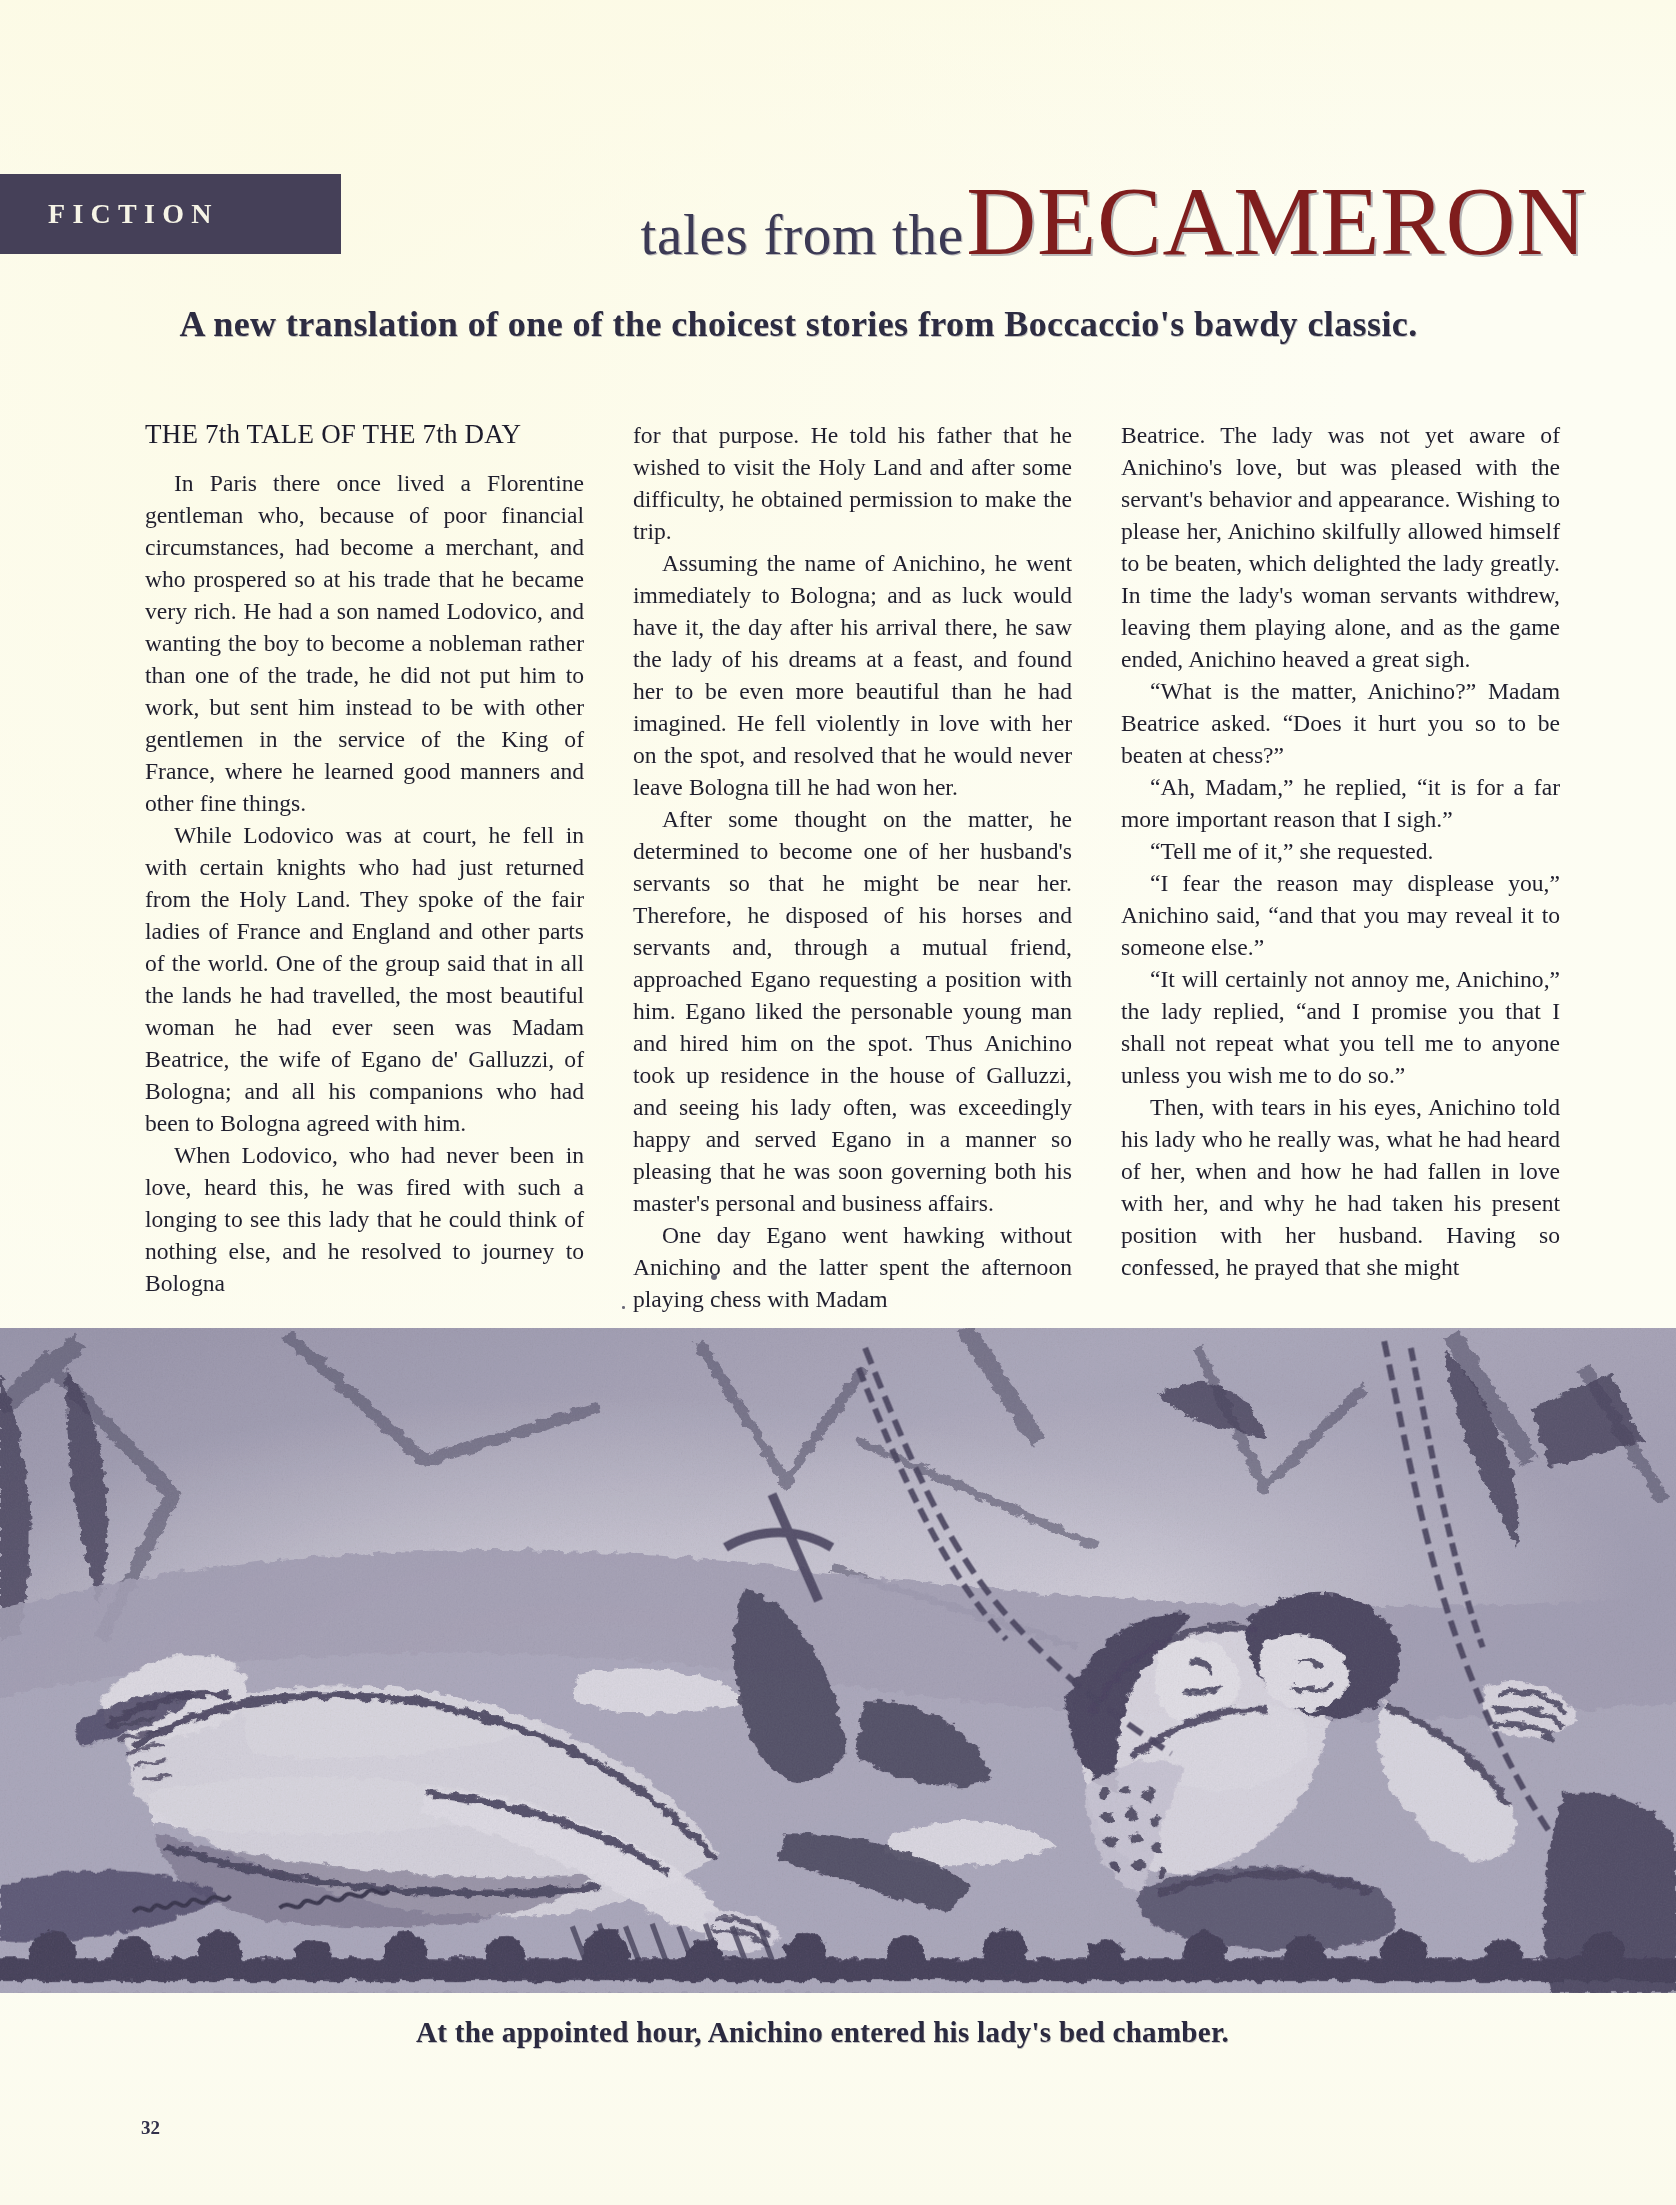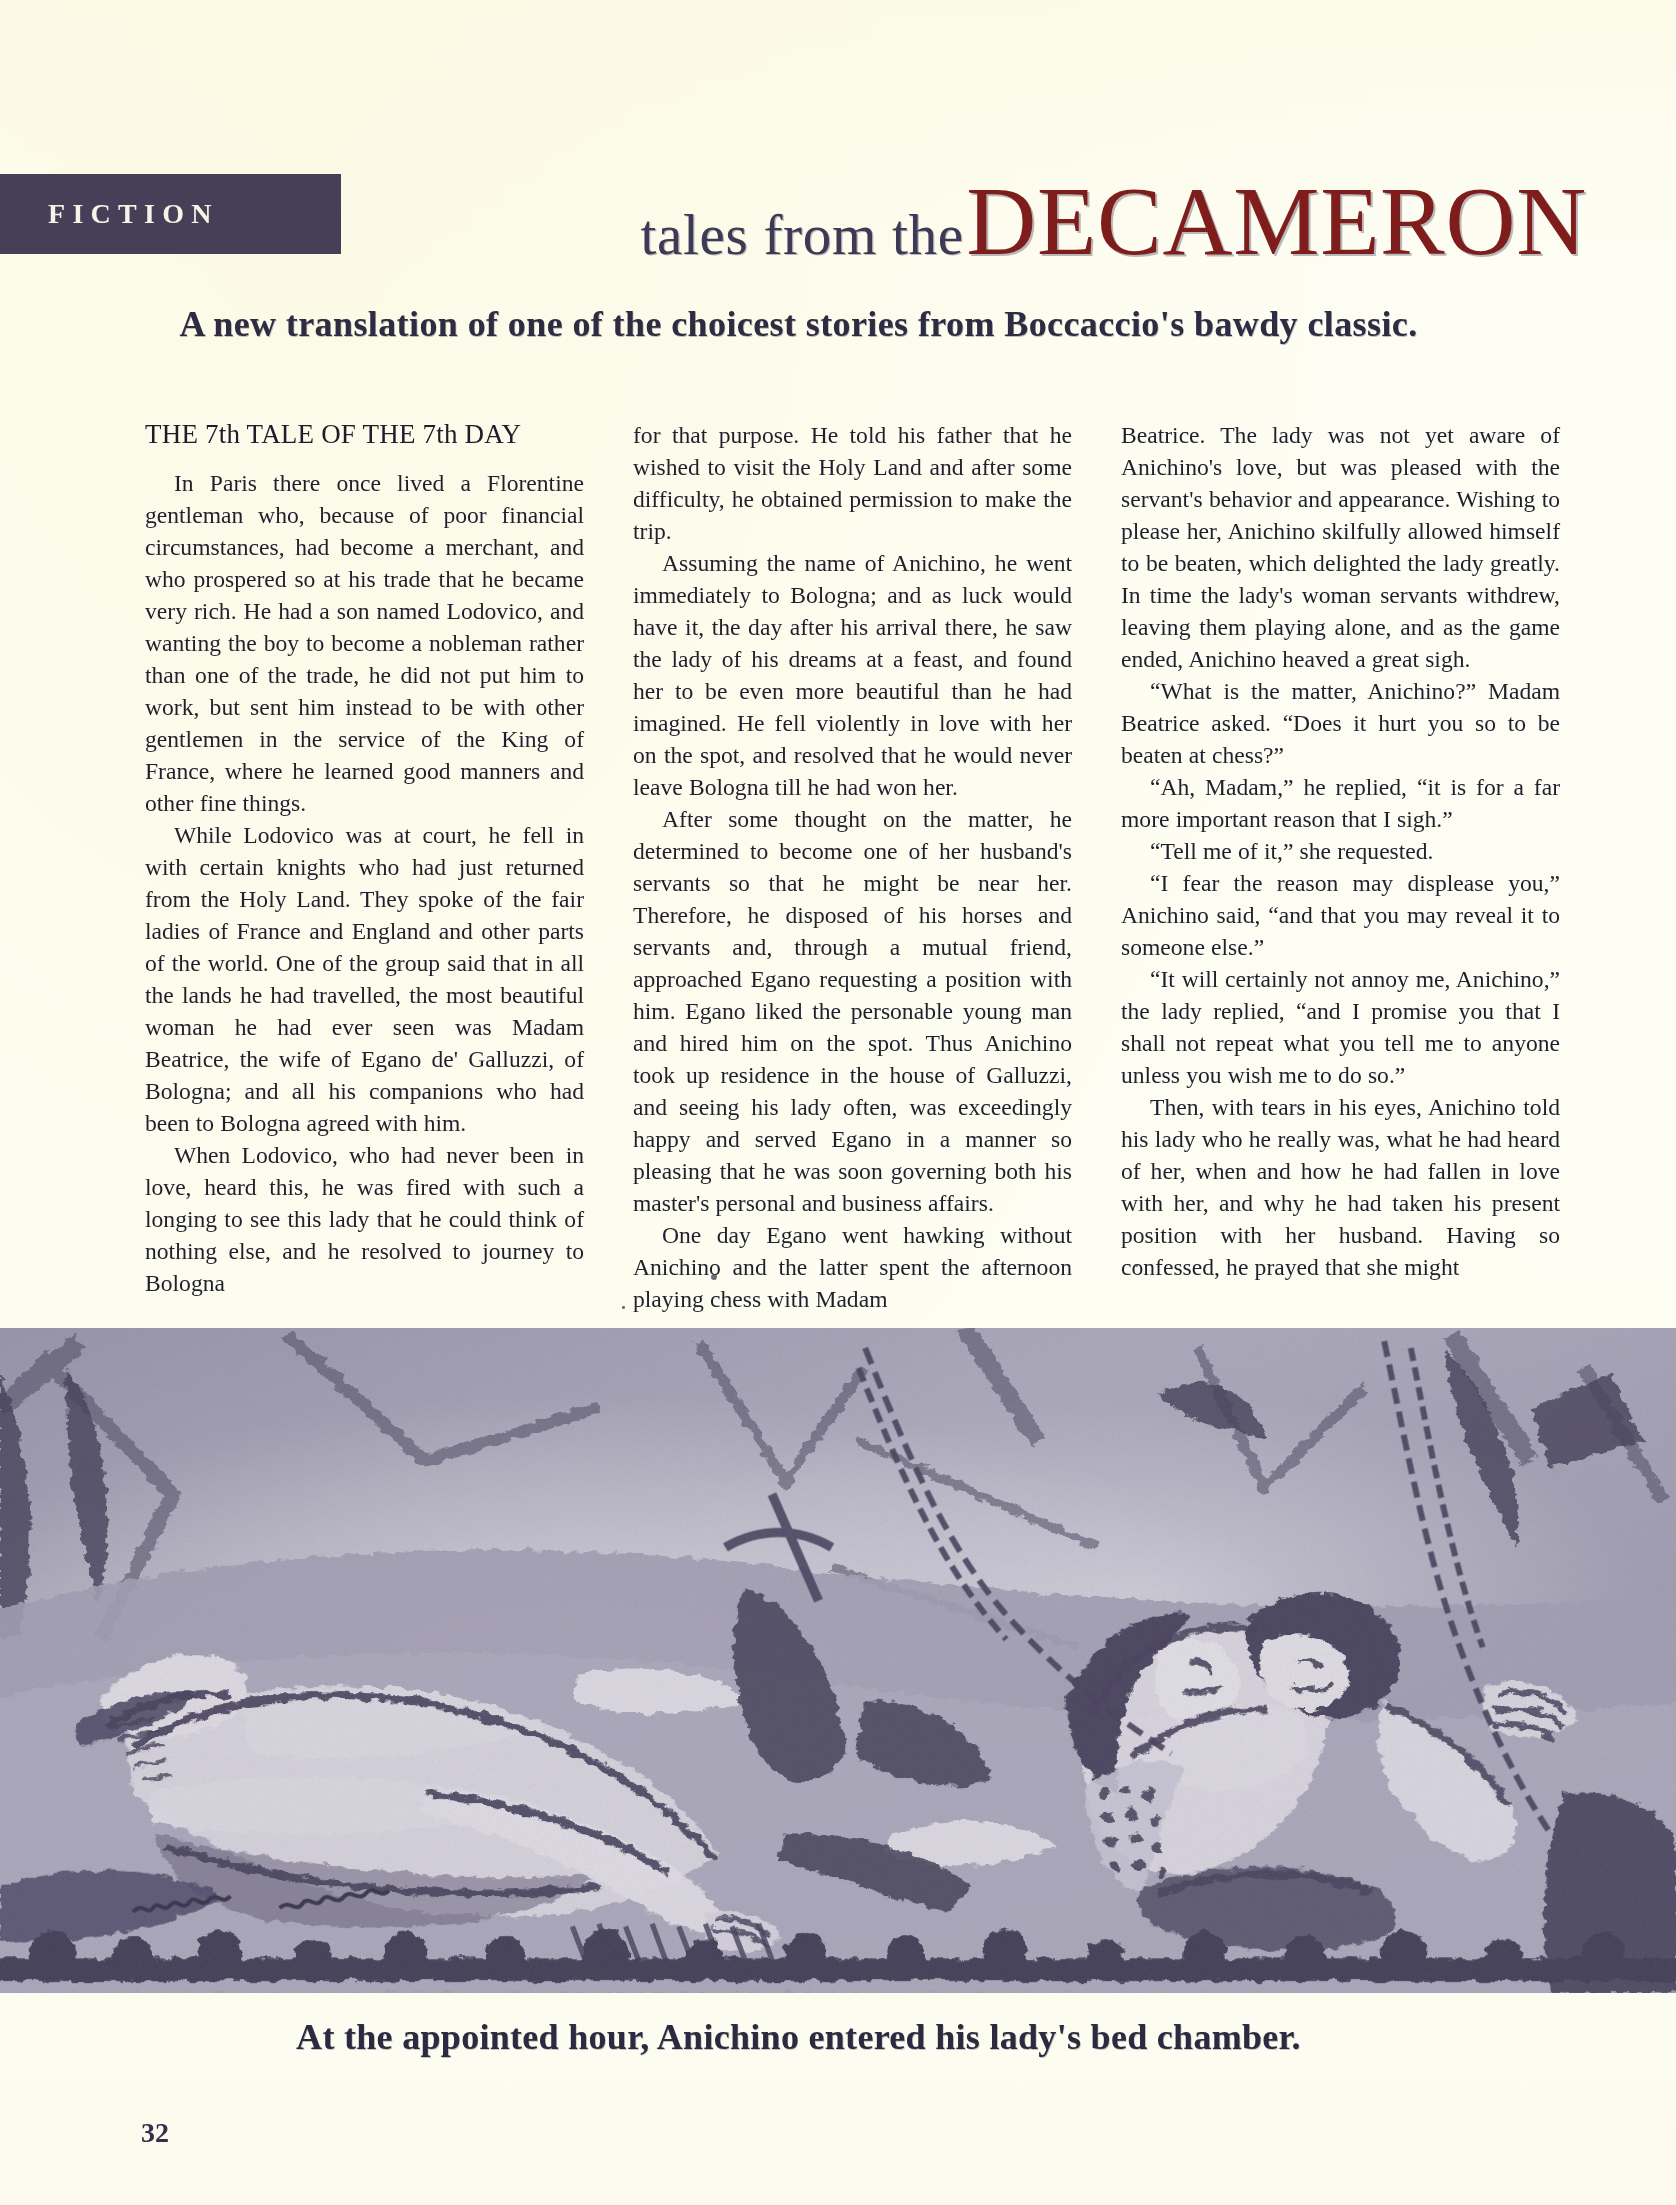--- a/index.html
+++ b/index.html
@@ -143,32 +143,33 @@
 
   
   .caption {
     position: absolute;
     left: 0;
     top: 2016px;
     width: 1597px;
     text-align: center;
     font-family: "Liberation Serif", serif;
     font-weight: bold;
-    font-size: 36px;
+    font-size: 29px;
     color: #2b2a40;
     letter-spacing: 0.3px;
     text-shadow: 0.7px 0.7px 0 rgba(43,42,64,0.28);
+    padding-left: 24px;
   }
   .folio {
     position: absolute;
     left: 141px;
     top: 2117px;
     font-family: "Liberation Serif", serif;
     font-weight: bold;
-    font-size: 28px;
+    font-size: 19px;
     color: #32304a;
   }
 
   
   .speck { position: absolute; background: #3a3850; border-radius: 50%; opacity: .75; }
 </style>
 </head>
 <body>
 
 <div class="page">

